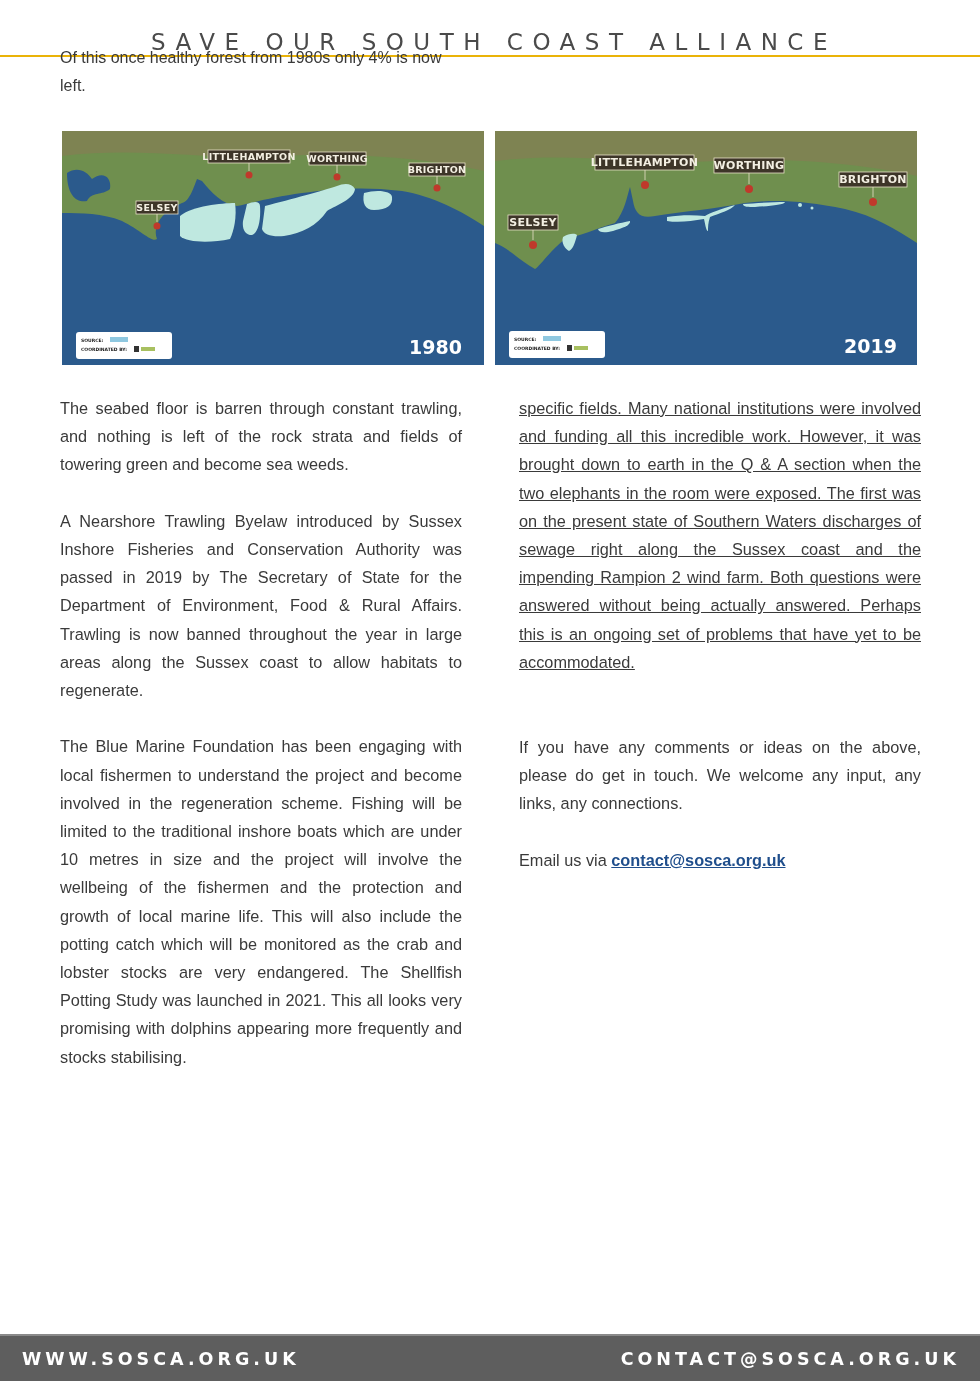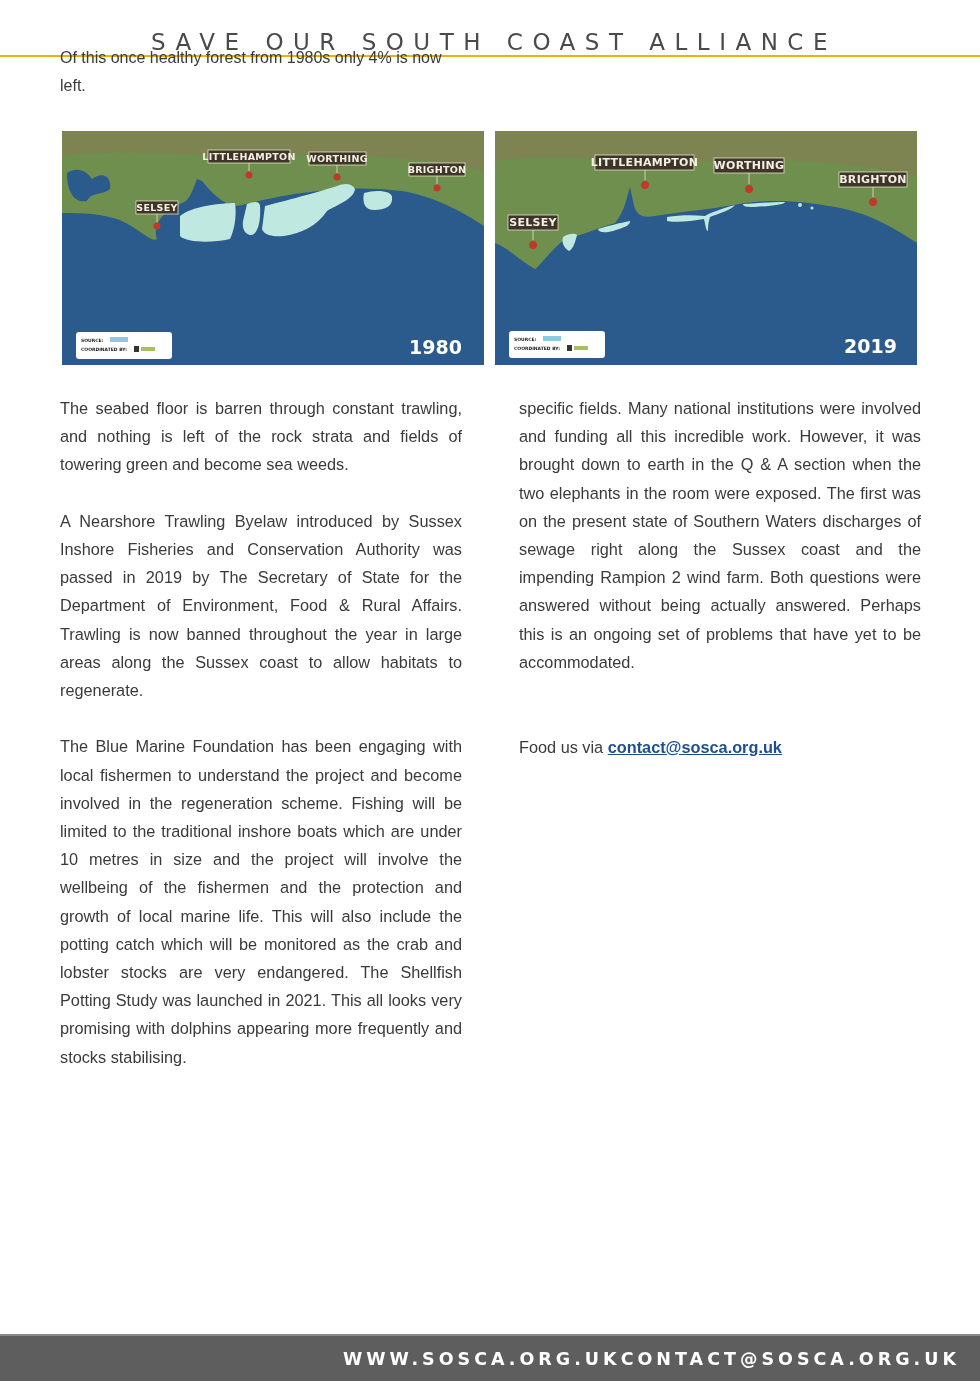--- a/index.html
+++ b/index.html
@@ -36,35 +36,35 @@
 
     .col {
       position: absolute; width: 402px;
       font-family: "Liberation Sans", sans-serif;
       font-size: 16.3px; line-height: 28.2px; color: #3a3a3a;
       text-align: justify;
     }
     .col-left { left: 60px; top: 394px; }
     .col-right { left: 519px; top: 394px; }
     .col p { margin-bottom: 28.2px; }
-    .col p.last { margin-bottom: 0; }
+    .col p.last { margin-bottom: 0; text-decoration: underline; }
 
     .contact-block {
       position: absolute; left: 519px; top: 733px; width: 402px;
       font-family: "Liberation Sans", sans-serif;
       font-size: 16.3px; line-height: 28.2px; color: #3a3a3a; text-align: justify;
     }
     .contact-heading { font-size: 17.5px; color: #3a3a3a; font-weight: normal; letter-spacing: 0.3px; margin-bottom: 0; }
     .contact-body { margin-bottom: 28.2px; }
     .email-line a { color: #1f4e8c; text-decoration: underline; font-weight: bold; }
 
     .footer {
       position: absolute; left: 0; top: 1334px; width: 980px; height: 47px;
       background: #5e5e5e; border-top: 2px solid #8a8a8a;
-      display: flex; align-items: center; justify-content: flex-end;
+      display: flex; align-items: center; justify-content: space-between;
       padding: 0 20px 0 22px;
     }
     .footer span {
       font-family: "DejaVu Sans", sans-serif; color: #ffffff;
       font-size: 17.5px; letter-spacing: 4px; font-weight: bold;
     }
   </style>
 </head>
 <body>
 
@@ -171,19 +171,20 @@
   <p>The seabed floor is barren through constant trawling, and nothing is left of the rock strata and fields of towering green and become sea weeds.</p>
   <p>A Nearshore Trawling Byelaw introduced by Sussex Inshore Fisheries and Conservation Authority was passed in 2019 by The Secretary of State for the Department of Environment, Food &amp; Rural Affairs. Trawling is now banned throughout the year in large areas along the Sussex coast to allow habitats to regenerate.</p>
   <p>The Blue Marine Foundation has been engaging with local fishermen to understand the project and become involved in the regeneration scheme.  Fishing will be limited to the traditional inshore boats which are under 10 metres in size and the project will involve the wellbeing of the fishermen and the protection and growth of local marine life.  This will also include the potting catch which will be monitored as the crab and lobster stocks are very endangered. The Shellfish Potting Study was launched in 2021.  This all looks very promising with dolphins appearing more frequently and stocks stabilising.</p>
 </div>
 
 <div class="col col-right">
   <p class="last">specific fields.  Many national institutions were involved and funding all this incredible work. However, it was brought down to earth in the Q &amp; A section when the two elephants in the room were exposed.  The first was on the present state of Southern Waters discharges of sewage right along the Sussex coast and the impending Rampion 2 wind farm.  Both questions were answered without being actually answered.  Perhaps this is an ongoing set of problems that have yet to be accommodated.</p>
 </div>
 
 <div class="contact-block">
-  <p class="email-line"><span>Food us via </span><a href="#">contact@sosca.org.uk</a></p>
+  <p class="contact-body">If you have any comments or ideas on the above, please do get in touch. We welcome any input, any links, any connections.</p>
+  <p class="email-line"><span>Email us via </span><a href="#">contact@sosca.org.uk</a></p>
 </div>
 
 <footer class="footer">
   <span>WWW.SOSCA.ORG.UK</span>
   <span>CONTACT@SOSCA.ORG.UK</span>
 </footer>
 
 </body></html>

